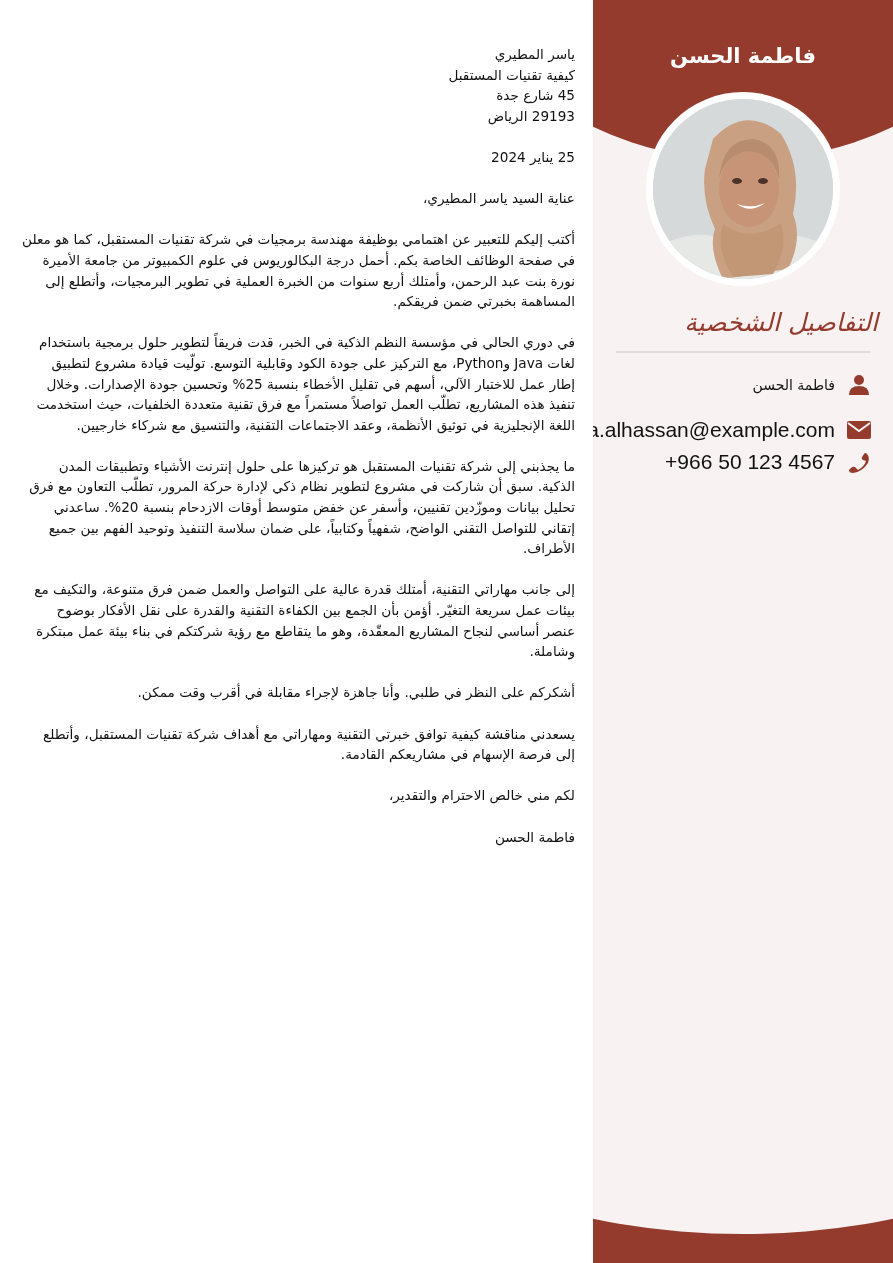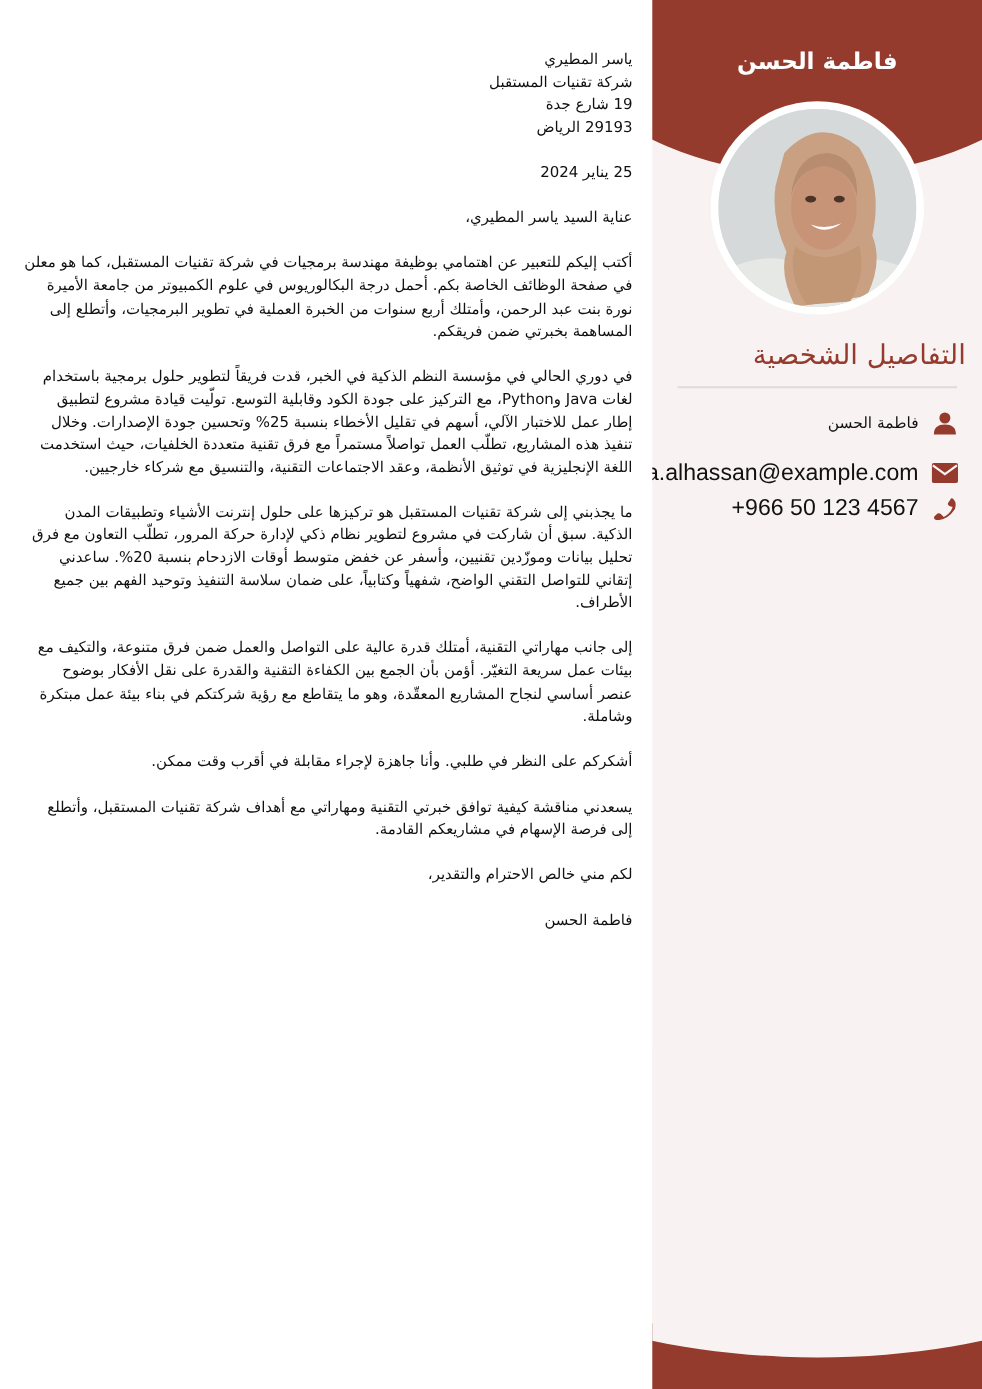--- a/index.html
+++ b/index.html
@@ -44,41 +44,42 @@
     border-radius: 50%; background: #ffffff;
   }
   .photo {
     position: absolute; left: 7px; top: 7px; width: 180px; height: 180px;
     border-radius: 50%; overflow: hidden; background: #d9dcdc;
   }
   .section-title {
     position: absolute; right: 15px; top: 308px; direction: rtl;
     color: #943b2d; font-size: 25px; white-space: nowrap;
     font-family: "DejaVu Sans", sans-serif;
+    font-style: italic;
   }
   .divider {
     position: absolute; left: 23px; width: 254px; top: 351px; height: 2px;
     background: #e2dcdc;
   }
   .contact {
     position: absolute; right: 22px; height: 26px; display: flex;
     align-items: center; gap: 12px; direction: rtl;
   }
   .contact .ico { width: 24px; height: 24px; display: flex; align-items: center; justify-content: center; }
   .contact .txt { font-size: 14px; color: #111; white-space: nowrap; }
   .contact .txt.ltr { direction: ltr; font-family: "Liberation Sans", sans-serif; font-size: 21px; }
 </style>
 </head>
 <body>
 
 <div class="letter">
   <div class="addr">
     <div>ياسر المطيري</div>
-    <div>شركة تقنيات المستقبل</div>
-    <div>19 شارع جدة</div>
+    <div>كيفية تقنيات المستقبل</div>
+    <div>45 شارع جدة</div>
     <div>29193 الرياض</div>
   </div>
   <p>25 يناير 2024</p>
   <p>عناية السيد ياسر المطيري،</p>
   <p>أكتب إليكم للتعبير عن اهتمامي بوظيفة مهندسة برمجيات في شركة تقنيات المستقبل، كما هو معلن في صفحة الوظائف الخاصة بكم. أحمل درجة البكالوريوس في علوم الكمبيوتر من جامعة الأميرة نورة بنت عبد الرحمن، وأمتلك أربع سنوات من الخبرة العملية في تطوير البرمجيات، وأتطلع إلى المساهمة بخبرتي ضمن فريقكم.</p>
   <p>في دوري الحالي في مؤسسة النظم الذكية في الخبر، قدت فريقاً لتطوير حلول برمجية باستخدام لغات Java وPython، مع التركيز على جودة الكود وقابلية التوسع. تولّيت قيادة مشروع لتطبيق إطار عمل للاختبار الآلي، أسهم في تقليل الأخطاء بنسبة 25% وتحسين جودة الإصدارات. وخلال تنفيذ هذه المشاريع، تطلّب العمل تواصلاً مستمراً مع فرق تقنية متعددة الخلفيات، حيث استخدمت اللغة الإنجليزية في توثيق الأنظمة، وعقد الاجتماعات التقنية، والتنسيق مع شركاء خارجيين.</p>
   <p>ما يجذبني إلى شركة تقنيات المستقبل هو تركيزها على حلول إنترنت الأشياء وتطبيقات المدن الذكية. سبق أن شاركت في مشروع لتطوير نظام ذكي لإدارة حركة المرور، تطلّب التعاون مع فرق تحليل بيانات وموزّدين تقنيين، وأسفر عن خفض متوسط أوقات الازدحام بنسبة 20%. ساعدني إتقاني للتواصل التقني الواضح، شفهياً وكتابياً، على ضمان سلاسة التنفيذ وتوحيد الفهم بين جميع الأطراف.</p>
   <p>إلى جانب مهاراتي التقنية، أمتلك قدرة عالية على التواصل والعمل ضمن فرق متنوعة، والتكيف مع بيئات عمل سريعة التغيّر. أؤمن بأن الجمع بين الكفاءة التقنية والقدرة على نقل الأفكار بوضوح عنصر أساسي لنجاح المشاريع المعقّدة، وهو ما يتقاطع مع رؤية شركتكم في بناء بيئة عمل مبتكرة وشاملة.</p>
   <p>أشكركم على النظر في طلبي. وأنا جاهزة لإجراء مقابلة في أقرب وقت ممكن.</p>
   <p>يسعدني مناقشة كيفية توافق خبرتي التقنية ومهاراتي مع أهداف شركة تقنيات المستقبل، وأتطلع إلى فرصة الإسهام في مشاريعكم القادمة.</p>

